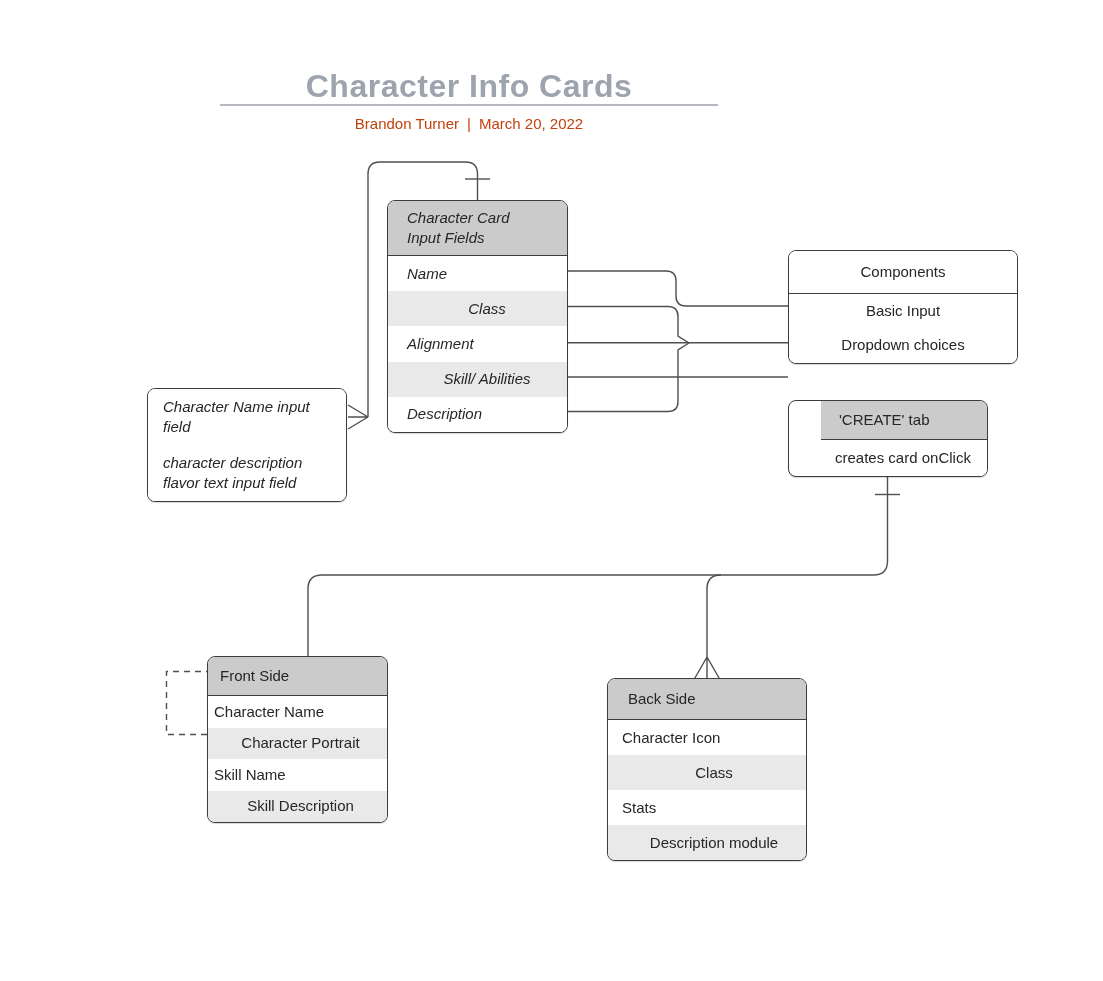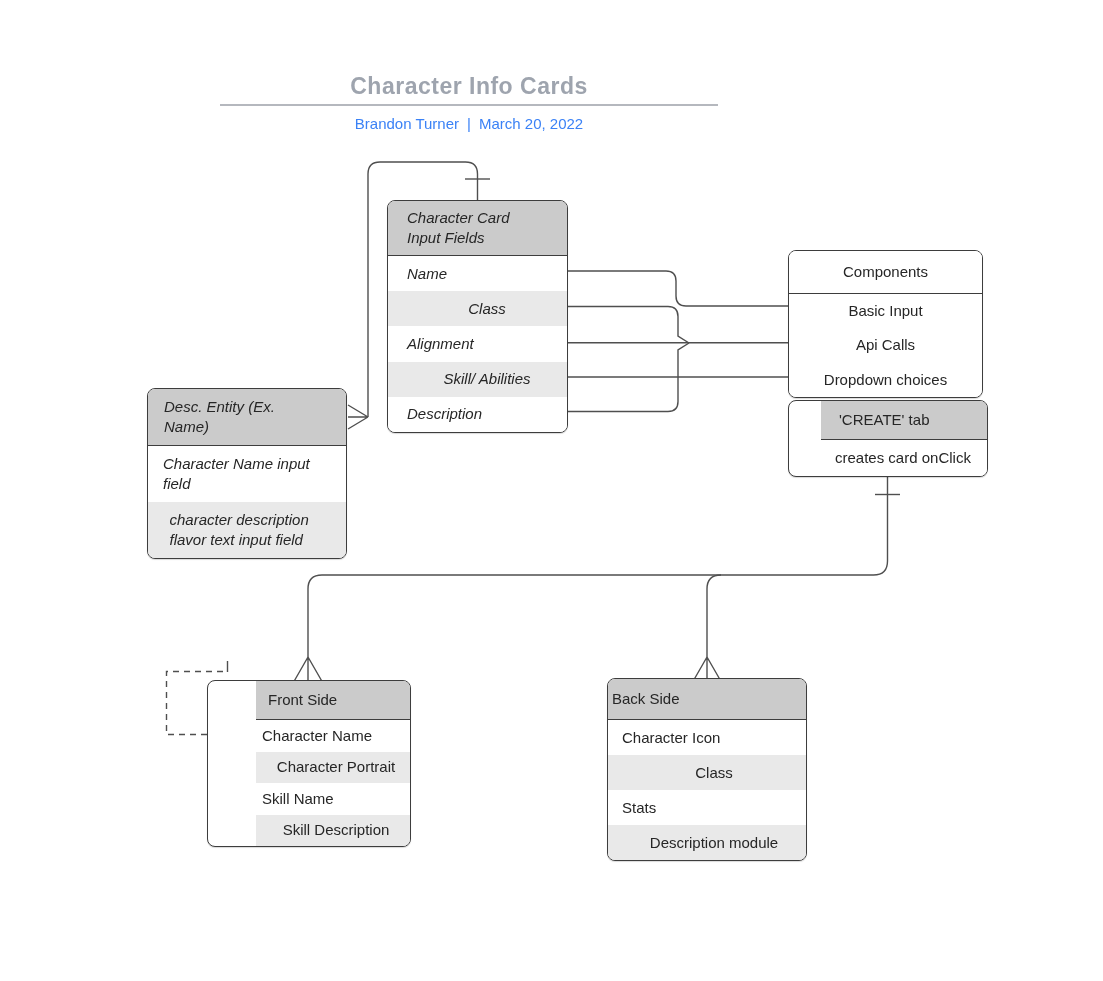--- a/index.html
+++ b/index.html
@@ -2,23 +2,23 @@
 <html><head>
 <meta charset="utf-8">
 <style>
   html,body{margin:0;padding:0;background:#ffffff;}
   .canvas{
     position:relative;width:1103px;height:981px;background:#ffffff;overflow:hidden;
     font-family:"Liberation Sans","DejaVu Sans",sans-serif;color:#262626;
   }
   
   .title-block{position:absolute;left:220px;top:70px;width:498px;text-align:center;}
-  .page-title{font-size:23px;font-weight:bold;color:#9ea4ae;line-height:32px;letter-spacing:.5px;}
+  .page-title{font-size:32px;font-weight:bold;color:#9ea4ae;line-height:32px;letter-spacing:.5px;}
   .title-rule{height:2px;background:#b5b8be;margin-top:2px;}
-  .subtitle{margin-top:9px;font-size:15px;color:#3b82f6;}
+  .subtitle{margin-top:9px;font-size:15px;color:#c2410c;}
   .subtitle .sep{padding:0 8px;}
   
   svg.wires{position:absolute;left:0;top:0;width:1103px;height:981px;}
   svg.wires path{fill:none;stroke:#4f4f4f;stroke-width:1.4;}
   svg.wires path.dashed{stroke-dasharray:6 5;}
   
   .ebox{
     position:absolute;box-sizing:border-box;background:#ffffff;
     border:1.6px solid #3d3d3d;border-radius:8px;overflow:hidden;
     font-size:15px;box-shadow:0 1px 1px rgba(0,0,0,.15);
@@ -38,21 +38,21 @@
   .b-components .erow{height:34.3px;justify-content:center;}
   .b-components .erow:nth-child(2n+3){background:#ffffff;}
   .b-create .ehead{height:38px;padding-left:18px;}
   .b-create .erow{height:36px;padding-left:14px;}
   .b-desc .ehead{height:56px;padding-left:16px;}
   .b-desc .ehead span{max-width:150px;}
   .b-desc .erow{height:56px;padding-left:15px;}
   .b-desc .erow span{max-width:170px;}
   .b-front .ehead{height:38px;padding-left:12px;}
   .b-front .erow{height:31.5px;padding-left:6px;}
-  .b-back .ehead{height:40px;padding-left:4px;}
+  .b-back .ehead{height:40px;padding-left:20px;}
   .b-back .erow{height:35px;padding-left:14px;}
 </style>
 </head>
 <body>
 
 <div class="canvas">
 
   <svg class="wires">
 
     <path d="M 477.5 200 L 477.5 174 Q 477.5 162 465.5 162 L 380 162 Q 368 162 368 174 L 368 417"></path>
@@ -97,57 +97,51 @@
         <span>Alignment</span>
       </div>
     <div class="erow">
         <span>Skill/ Abilities</span>
       </div>
     <div class="erow">
         <span>Description</span>
       </div>
   </div>
 
-  <div class="ebox b-components" style="left:788px;top:250px;width:195px;">
+  <div class="ebox b-components" style="left:788px;top:250px;width:230px;">
     <div class="ehead">
         <span>Components</span>
       </div>
     <div class="erow">
         <span>Basic Input</span>
-      </div>
-    <div class="erow">
-        <span>Api Calls</span>
       </div>
     <div class="erow">
         <span>Dropdown choices</span>
       </div>
   </div>
 
   <div class="ebox b-create" style="left:788px;top:400px;width:200px;padding-left:32px;">
     <div class="ehead">
         <span>'CREATE' tab</span>
       </div>
     <div class="erow">
         <span>creates card onClick</span>
       </div>
   </div>
 
   <div class="ebox italicbox b-desc" style="left:147px;top:388px;width:200px;">
-    <div class="ehead">
-        <span>Desc. Entity (Ex. Name)</span>
-      </div>
     <div class="erow">
         <span>Character Name input field</span>
       </div>
     <div class="erow">
         <span>character description flavor text input field</span>
       </div>
   </div>
 
-  <div class="ebox b-front" style="left:207px;top:680px;width:204px;padding-left:48px;">
+  <div class="ebox b-front" style="left:207px;top:656px;width:181px;">
     <div class="ehead">
         <span>Front Side</span>
       </div>
     <div class="erow">
         <span>Character Name</span>
       </div>
     <div class="erow">
         <span>Character Portrait</span>
       </div>
     <div class="erow">

